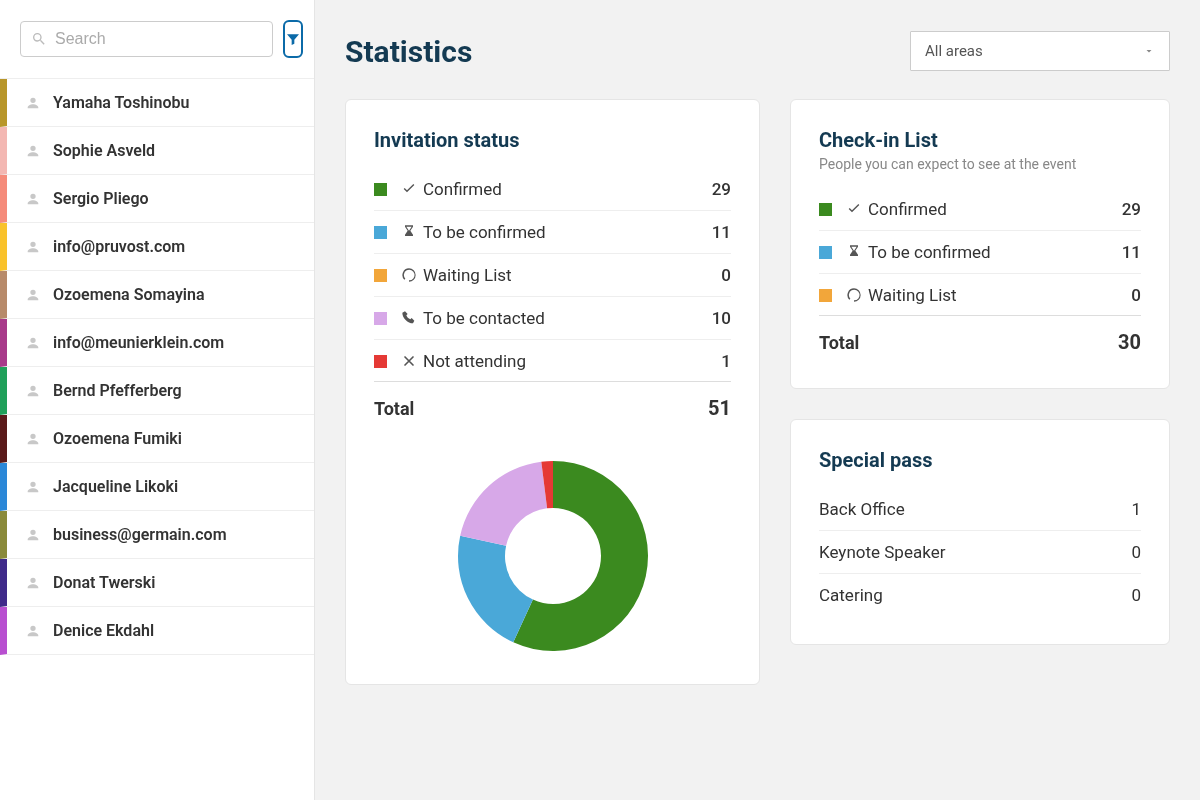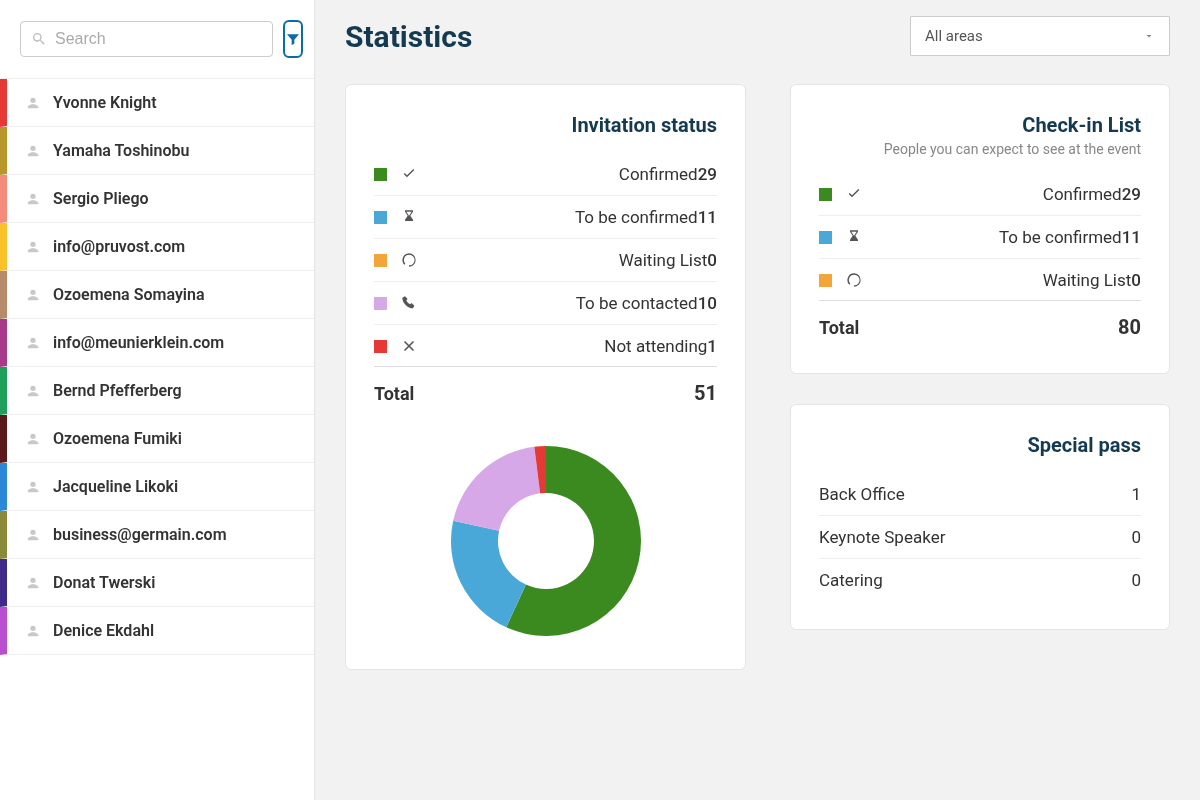--- a/index.html
+++ b/index.html
@@ -67,21 +67,21 @@
     border-left: 7px solid transparent;
     cursor: pointer;
     gap: 12px;
   }
   .person-icon { width: 16px; height: 16px; fill: #c8c8c8; margin-left: 18px; }
   .person-name { font-size: 16px; color: #333; font-weight: 600; }
 
   
   .main {
     flex: 1;
-    padding: 16px 30px 30px 30px;
+    padding: 31px 30px 30px 30px;
     overflow-y: auto;
   }
   .page-header {
     display: flex;
     align-items: center;
     justify-content: space-between;
     margin-bottom: 28px;
   }
   .page-title {
     font-size: 30px;
@@ -98,23 +98,22 @@
     align-items: center;
     justify-content: space-between;
     cursor: pointer;
     font-size: 15px;
     color: #555;
   }
   .chevron-down { width: 12px; height: 12px; fill: #888; }
 
   .cards-row {
     display: flex;
-    gap: 44px;
+    gap: 30px;
     align-items: flex-start;
-    text-align: right;
   }
   .col-left { flex: 1; min-width: 0; }
   .col-right { width: 380px; display: flex; flex-direction: column; gap: 30px; }
 
   .card {
     background: #fff;
     border: 1px solid #e5e5e5;
     border-radius: 6px;
     padding: 28px 28px 28px 28px;
   }
@@ -184,31 +183,31 @@
         </svg>
       <input type="text" placeholder="Search" style="">
     </div>
     <div class="filter-btn">
       <svg viewBox="0 0 24 24">
           <path d="M3 5h18l-7 8v6l-4 2v-8L3 5z"></path>
         </svg>
     </div>
   </div>
   <div class="people-list" id="people-list">
-      <div class="person-item" style="border-left-color: rgb(229, 57, 53);">
-        <svg class="person-icon" viewBox="0 0 24 24">
-          <path d="M12 12a4 4 0 100-8 4 4 0 000 8zm0 2c-4 0-8 2-8 5v1h16v-1c0-3-4-5-8-5z"></path>
-        </svg>
-        <span class="person-name">Yvonne Knight</span>
-      </div>
       <div class="person-item" style="border-left-color: rgb(184, 150, 42);">
         <svg class="person-icon" viewBox="0 0 24 24">
           <path d="M12 12a4 4 0 100-8 4 4 0 000 8zm0 2c-4 0-8 2-8 5v1h16v-1c0-3-4-5-8-5z"></path>
         </svg>
         <span class="person-name">Yamaha Toshinobu</span>
+      </div>
+      <div class="person-item" style="border-left-color: rgb(243, 183, 178);">
+        <svg class="person-icon" viewBox="0 0 24 24">
+          <path d="M12 12a4 4 0 100-8 4 4 0 000 8zm0 2c-4 0-8 2-8 5v1h16v-1c0-3-4-5-8-5z"></path>
+        </svg>
+        <span class="person-name">Sophie Asveld</span>
       </div>
       <div class="person-item" style="border-left-color: rgb(245, 139, 122);">
         <svg class="person-icon" viewBox="0 0 24 24">
           <path d="M12 12a4 4 0 100-8 4 4 0 000 8zm0 2c-4 0-8 2-8 5v1h16v-1c0-3-4-5-8-5z"></path>
         </svg>
         <span class="person-name">Sergio Pliego</span>
       </div>
       <div class="person-item" style="border-left-color: rgb(249, 194, 43);">
         <svg class="person-icon" viewBox="0 0 24 24">
           <path d="M12 12a4 4 0 100-8 4 4 0 000 8zm0 2c-4 0-8 2-8 5v1h16v-1c0-3-4-5-8-5z"></path>
@@ -364,21 +363,21 @@
               <span class="color-square" style="background:#f2a63a"></span>
               <svg class="stat-icon" viewBox="0 0 24 24">
                 <path d="M12 2a10 10 0 00-7 17l1.5-1.5A8 8 0 1112 20v2a10 10 0 000-20z"></path>
               </svg>
               <span class="stat-label">Waiting List</span>
               <span class="stat-value">0</span>
             </div>
           </div>
         <div class="total-row">
           <span class="total-label">Total</span>
-          <span class="total-value">80</span>
+          <span class="total-value">30</span>
         </div>
       </div>
 
       <div class="card">
         <div class="card-title">Special pass</div>
         <div id="special-pass-list" style="margin-top:16px;">
             <div class="simple-row">
               <span class="simple-label">Back Office</span>
               <span class="simple-value">1</span>
             </div>

